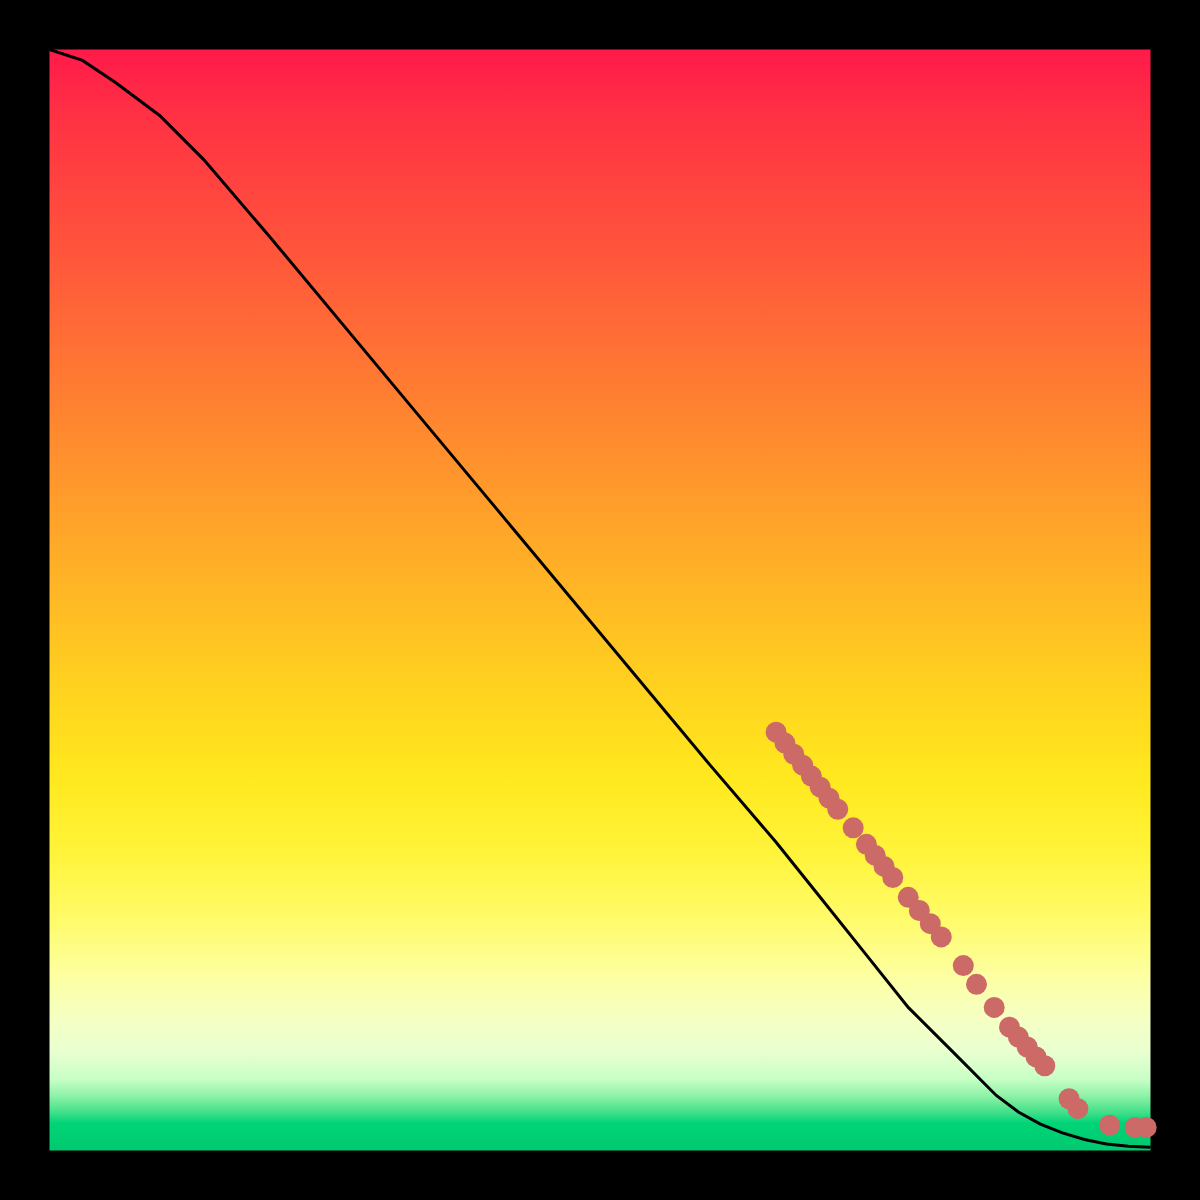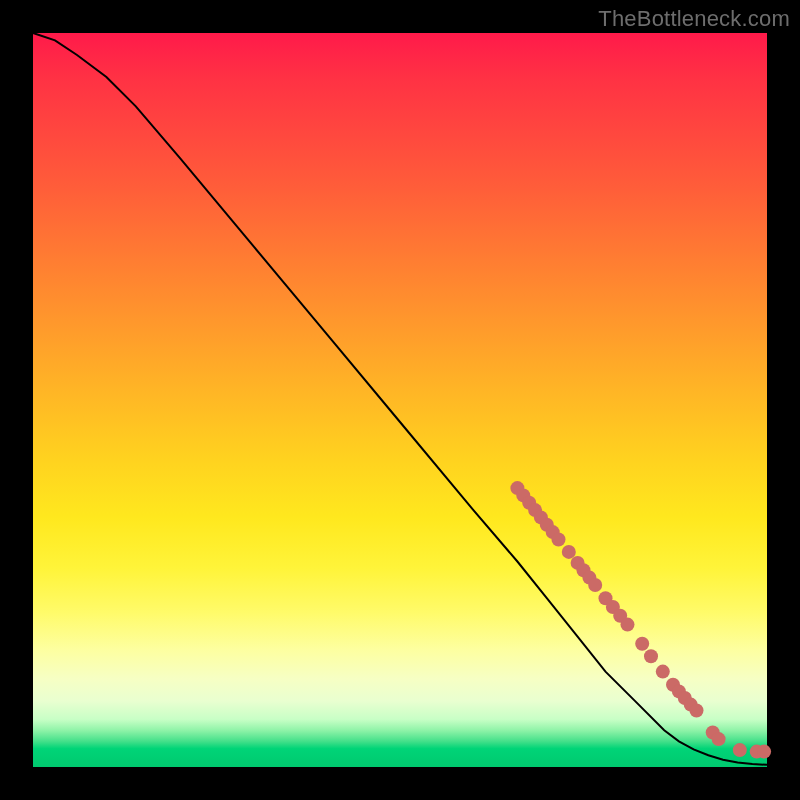--- a/index.html
+++ b/index.html
@@ -69,21 +69,20 @@
   }
   .marker {
     fill: #cb6a66;
     stroke: none;
   }
 </style>
 </head>
 <body>
 
 <div class="stage">
-  <div class="watermark">TheBottleneck.com</div>
   <div class="plot">
     <svg class="curve" viewBox="0 0 734 734">
       <path id="curve-path" class="line" d="M0.0 0.0 L22.0 7.3 L44.0 22.0 L73.4 44.0 L102.8 73.4 L146.8 124.8 L220.2 212.9 L293.6 300.9 L367.0 389.0 L440.4 477.1 L484.4 528.5 L513.8 565.2 L543.2 601.9 L572.5 638.6 L601.9 667.9 L631.2 697.3 L645.9 708.3 L660.6 716.4 L675.3 722.3 L690.0 726.7 L704.6 729.6 L719.3 731.1 L734.0 731.8"></path>
       <g id="markers">
           <circle cx="484.4" cy="455.1" r="7" class="marker"></circle>
           <circle cx="490.3" cy="462.4" r="7" class="marker"></circle>
           <circle cx="496.2" cy="469.8" r="7" class="marker"></circle>
           <circle cx="502.1" cy="477.1" r="7" class="marker"></circle>
           <circle cx="507.9" cy="484.4" r="7" class="marker"></circle>
           <circle cx="513.8" cy="491.8" r="7" class="marker"></circle>

